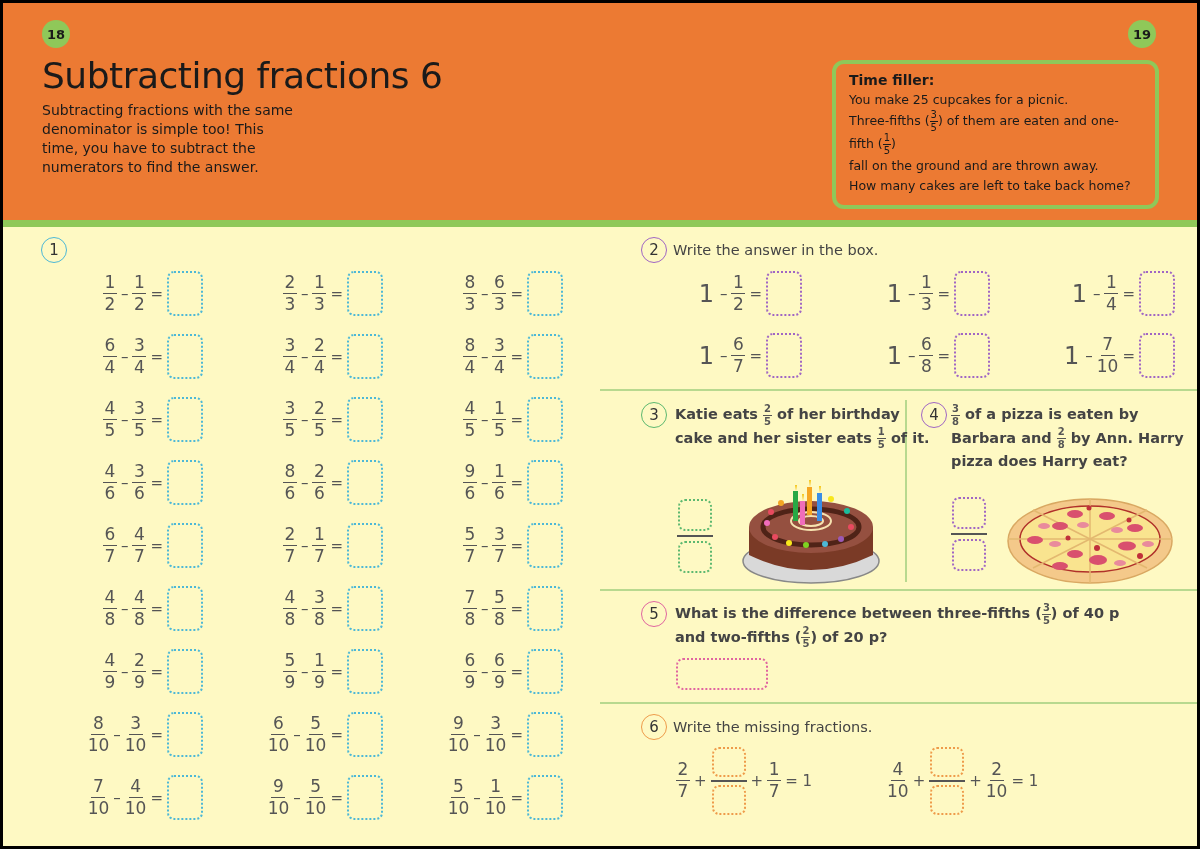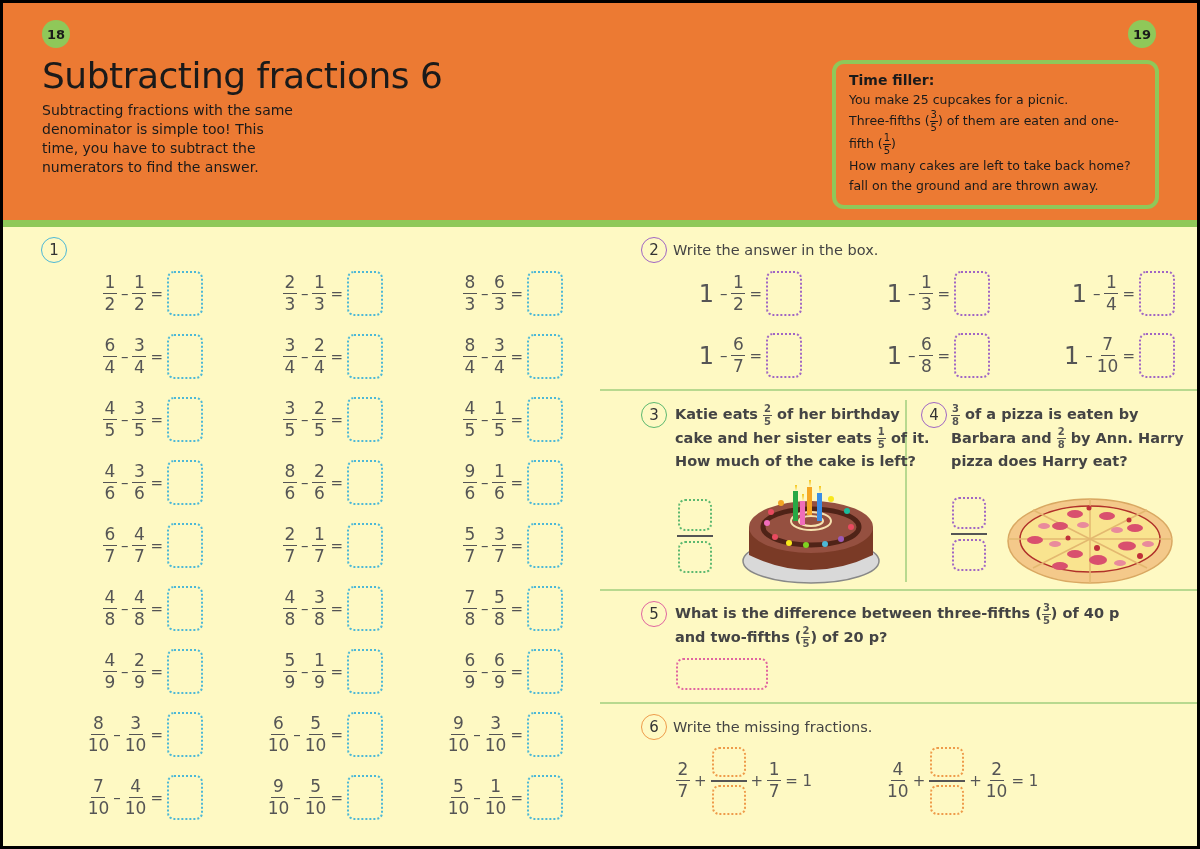--- a/index.html
+++ b/index.html
@@ -70,22 +70,22 @@
     <div>You make 25 cupcakes for a picnic.</div>
     <div>
       <span>Three-fifths (</span><span class="frac small" style="color:#1a1a1a">
           <span class="num" style="border-color:#1a1a1a">3</span>
           <span class="den">5</span>
         </span><span>) of them are eaten and one-fifth (</span><span class="frac small" style="color:#1a1a1a">
           <span class="num" style="border-color:#1a1a1a">1</span>
           <span class="den">5</span>
         </span><span>)</span>
     </div>
+    <div>fall on the ground and are thrown away.</div>
     <div>How many cakes are left to take back home?</div>
-    <div>fall on the ground and are thrown away.</div>
   </div>
 
   <div class="qhead" style="left:38px; top:234px;">
     <span class="qnum" style="border-color:#4db8d6">1</span>
   </div>
   <div id="q1-grid">
       <div class="prob" style="left: 40px; top: 268px;">
         <span class="frac">
           <span class="num">1</span>
           <span class="den">2</span>
@@ -515,21 +515,20 @@
   </div>
   <div class="qtext" style="left:672px; top:400px;">
     <div><span>Katie eats</span> <span class="frac small">
           <span class="num">2</span>
           <span class="den">5</span>
         </span> <span>of her birthday</span></div>
     <div><span>cake and her sister eats</span> <span class="frac small">
           <span class="num">1</span>
           <span class="den">5</span>
         </span> <span>of it.</span></div>
-    <div>How much of the cake is left?</div>
   </div>
   <div class="stack" style="left:674px; top:496px;">
     <span class="abox green" style="margin:0"></span>
     <span class="bar"></span>
     <span class="abox green" style="margin:0"></span>
   </div>
   <svg style="position:absolute; left:738px; top:474px;" width="140" height="110" viewBox="0 0 140 110">
     <ellipse cx="70" cy="84" rx="68" ry="22" fill="#d9d9d9" stroke="#888" stroke-width="1.5"></ellipse>
     <path d="M8 50 L8 78 Q70 108 132 78 L132 50 Z" fill="#7a3a26"></path>
     <ellipse cx="70" cy="50" rx="62" ry="26" fill="#955040"></ellipse>

